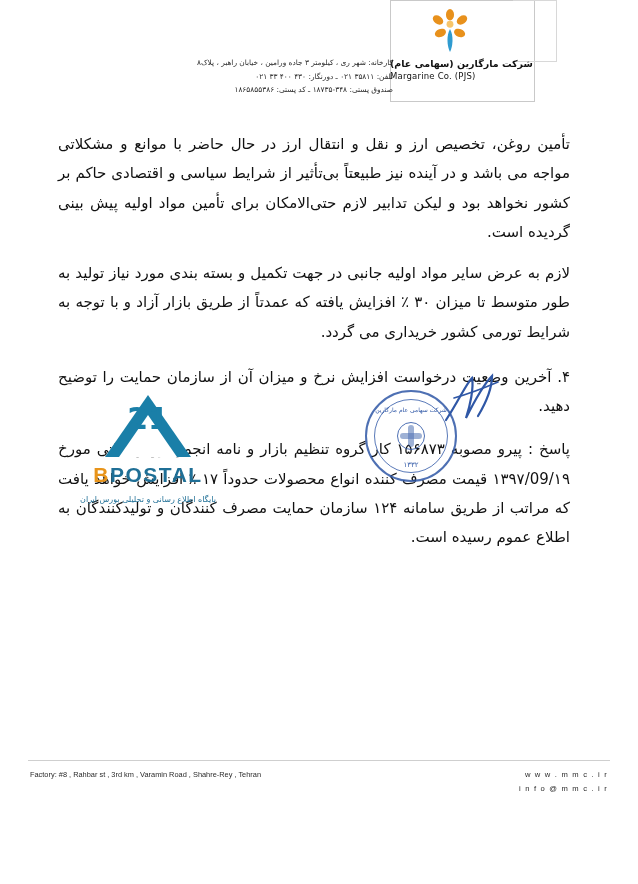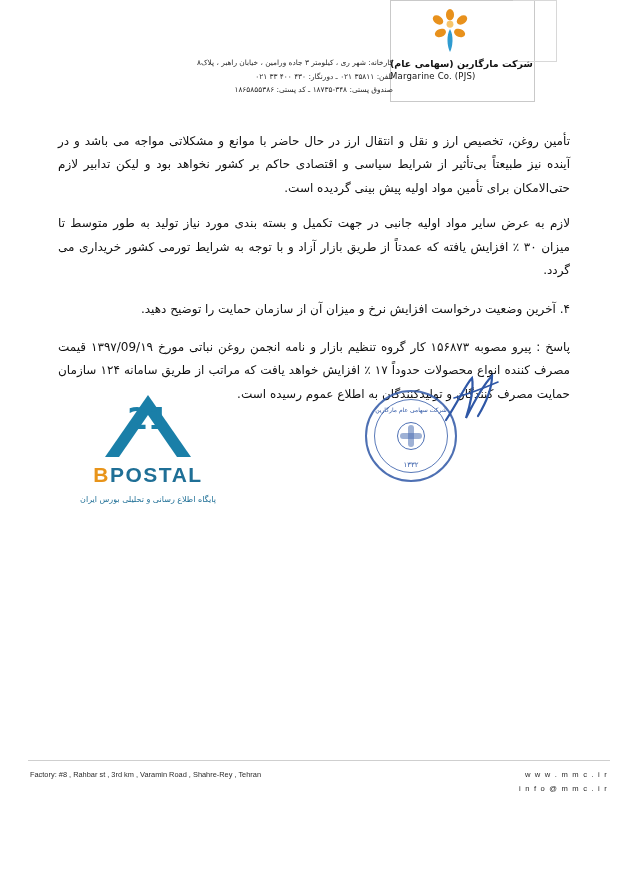--- a/index.html
+++ b/index.html
@@ -84,21 +84,21 @@
   
   .doc-body {
     position: absolute;
     top: 130px;
     left: 58px;
     width: 512px;
     direction: rtl;
     text-align: justify;
   }
   .para {
-    font-size: 12px;
+    font-size: 15px;
     line-height: 1.95;
     color: #111;
     margin: 0 0 12px 0;
     text-align: justify;
     text-justify: inter-word;
   }
   .para.q {
     margin-top: 16px;
     margin-bottom: 14px;
   }

